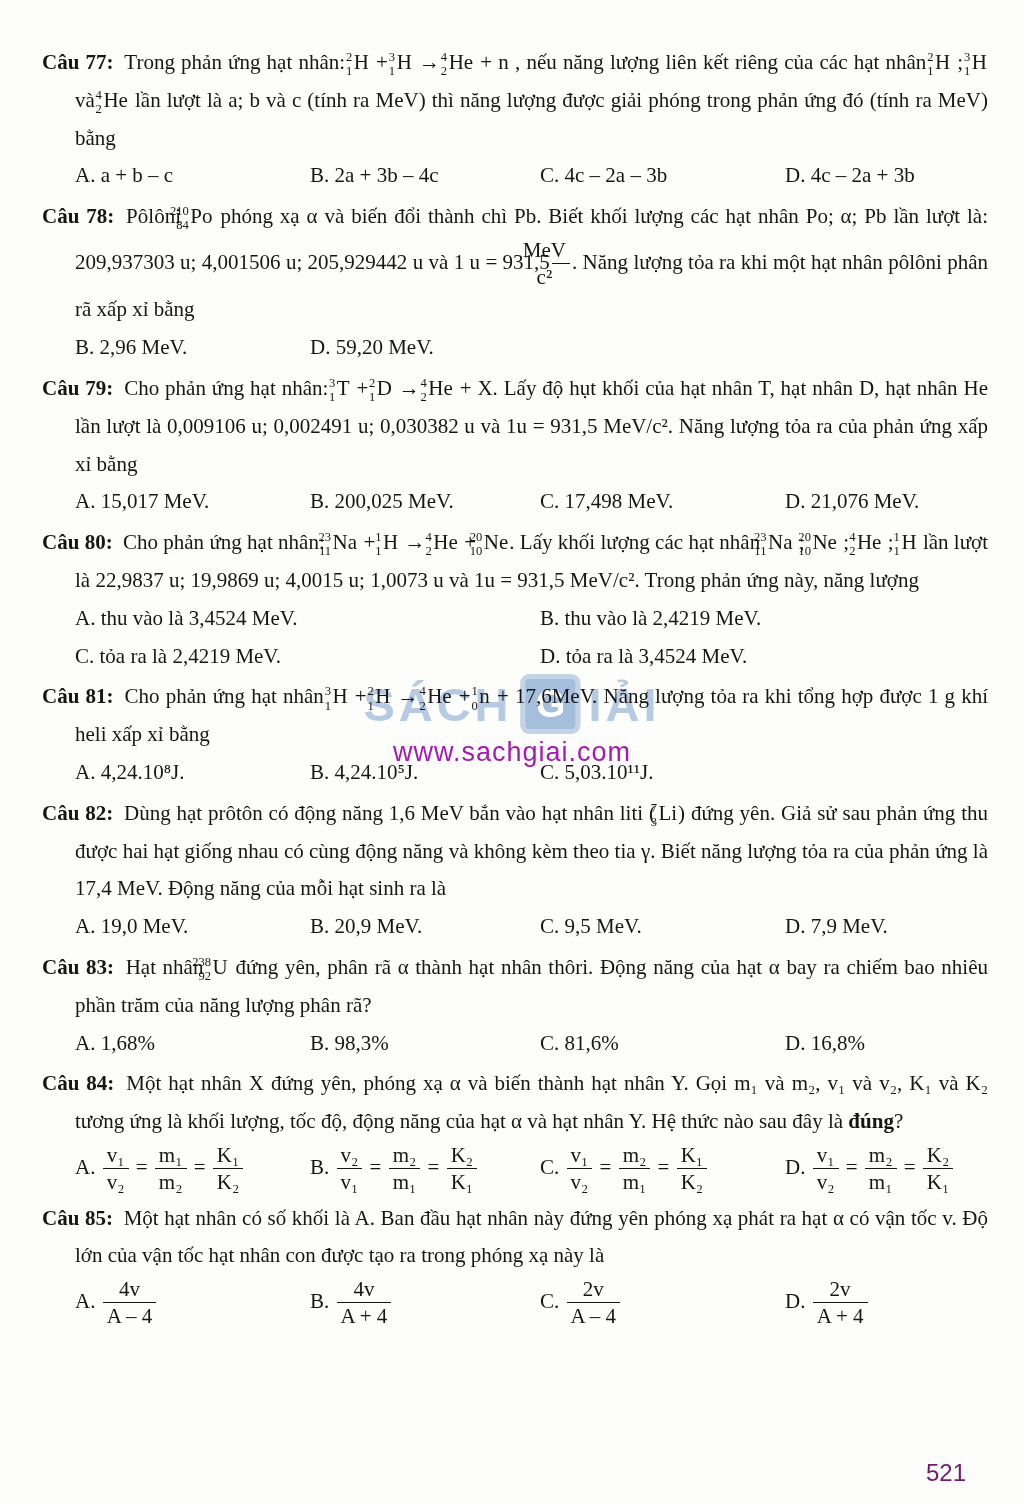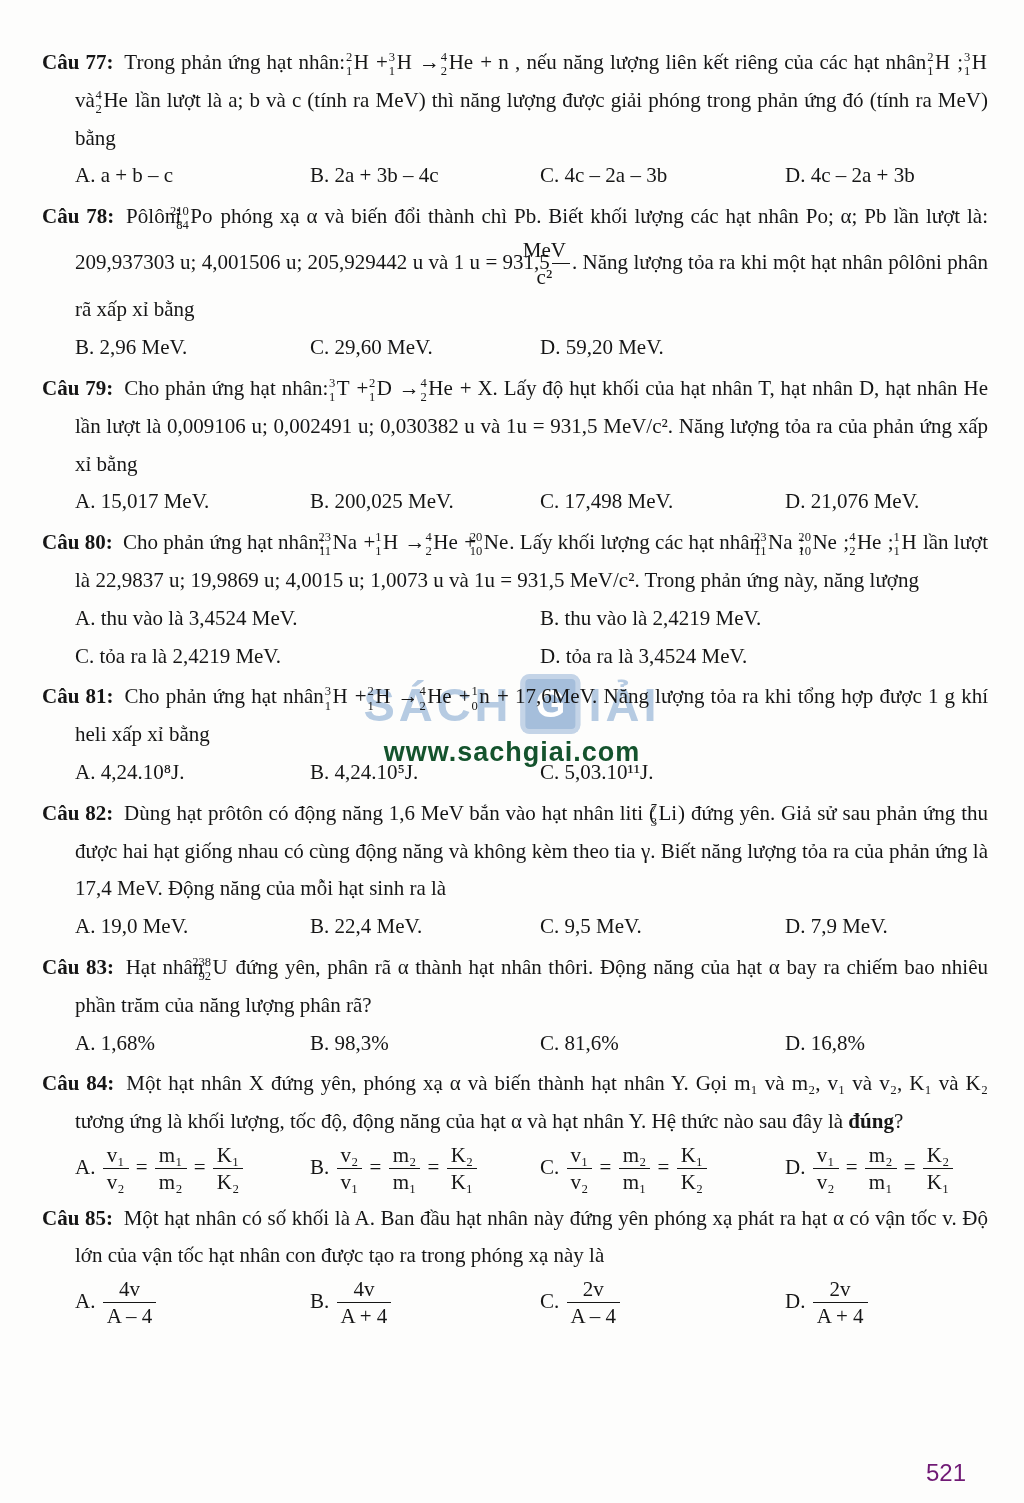--- a/index.html
+++ b/index.html
@@ -90,23 +90,23 @@
   }
   .wm-logo span {
     color: #ffffff;
     font-size: 38px;
     font-weight: bold;
     letter-spacing: 0;
   }
   .wm-url {
     margin-top: 3px;
     font-size: 27px;
-    font-weight: bold;
+    font-weight: normal;
     letter-spacing: 1px;
-    color: #14532d;
+    color: #a21caf;
     text-align: center;
   }
 
   .page-number {
     position: absolute;
     right: 58px;
     bottom: 16px;
     z-index: 1;
     font-family: "Liberation Sans", sans-serif;
     font-size: 24px;
@@ -126,21 +126,20 @@
           <div class="opt">B. 2a + 3b – 4c</div>
           <div class="opt">C. 4c – 2a – 3b</div>
           <div class="opt">D. 4c – 2a + 3b</div>
         </div>
   </section>
 
   <section class="q">
     <p class="q-body"><b class="q-label">Câu 78:</b><span class="q-text"> Pôlôni <span class="nuc"><span class="nss"><span>210</span><span>84</span></span><span class="nsym">Po</span></span> phóng xạ α và biến đổi thành chì Pb. Biết khối lượng các hạt nhân Po; α; Pb lần lượt là: 209,937303 u; 4,001506 u; 205,929442 u và 1 u = 931,5<span class="frac"><span class="num">MeV</span><span class="den">c²</span></span>. Năng lượng tỏa ra khi một hạt nhân pôlôni phân rã xấp xỉ bằng</span></p>
     <div class="opts" style="grid-template-columns: 235px 230px 245px auto;">
           <div class="opt">B. 2,96 MeV.</div>
-          <div class="opt">C. 29,60 MeV.</div>
           <div class="opt">D. 59,20 MeV.</div>
         </div>
   </section>
 
   <section class="q">
     <p class="q-body"><b class="q-label">Câu 79:</b><span class="q-text"> Cho phản ứng hạt nhân: <span class="nuc"><span class="nss"><span>3</span><span>1</span></span><span class="nsym">T</span></span> + <span class="nuc"><span class="nss"><span>2</span><span>1</span></span><span class="nsym">D</span></span> → <span class="nuc"><span class="nss"><span>4</span><span>2</span></span><span class="nsym">He</span></span> + X. Lấy độ hụt khối của hạt nhân T, hạt nhân D, hạt nhân He lần lượt là 0,009106 u; 0,002491 u; 0,030382 u và 1u = 931,5 MeV/c². Năng lượng tỏa ra của phản ứng xấp xỉ bằng</span></p>
     <div class="opts" style="grid-template-columns: 235px 230px 245px auto;">
           <div class="opt">A. 15,017 MeV.</div>
           <div class="opt">B. 200,025 MeV.</div>
           <div class="opt">C. 17,498 MeV.</div>
@@ -164,21 +163,21 @@
           <div class="opt">A. 4,24.10⁸J.</div>
           <div class="opt">B. 4,24.10⁵J.</div>
           <div class="opt">C. 5,03.10¹¹J.</div>
         </div>
   </section>
 
   <section class="q">
     <p class="q-body"><b class="q-label">Câu 82:</b><span class="q-text"> Dùng hạt prôtôn có động năng 1,6 MeV bắn vào hạt nhân liti (<span class="nuc"><span class="nss"><span>7</span><span>3</span></span><span class="nsym">Li</span></span>) đứng yên. Giả sử sau phản ứng thu được hai hạt giống nhau có cùng động năng và không kèm theo tia γ. Biết năng lượng tỏa ra của phản ứng là 17,4 MeV. Động năng của mỗi hạt sinh ra là</span></p>
     <div class="opts" style="grid-template-columns: 235px 230px 245px auto;">
           <div class="opt">A. 19,0 MeV.</div>
-          <div class="opt">B. 22,4 MeV.</div>
+          <div class="opt">B. 20,9 MeV.</div>
           <div class="opt">C. 9,5 MeV.</div>
           <div class="opt">D. 7,9 MeV.</div>
         </div>
   </section>
 
   <section class="q">
     <p class="q-body"><b class="q-label">Câu 83:</b><span class="q-text"> Hạt nhân <span class="nuc"><span class="nss"><span>238</span><span>92</span></span><span class="nsym">U</span></span> đứng yên, phân rã α thành hạt nhân thôri. Động năng của hạt α bay ra chiếm bao nhiêu phần trăm của năng lượng phân rã?</span></p>
     <div class="opts" style="grid-template-columns: 235px 230px 245px auto;">
           <div class="opt">A. 1,68%</div>
           <div class="opt">B. 98,3%</div>

